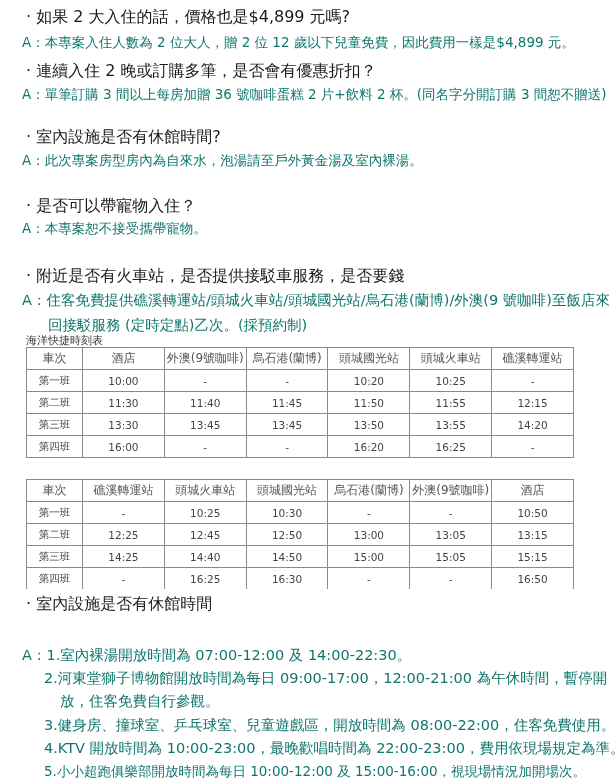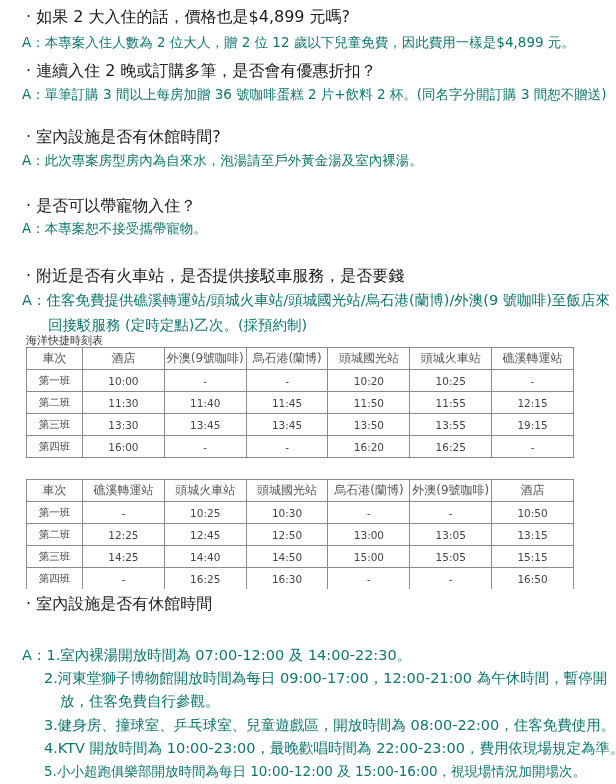--- a/index.html
+++ b/index.html
@@ -83,21 +83,21 @@
     <td>11:55</td>
     <td>12:15</td>
   </tr>
   <tr>
     <td>第三班</td>
     <td>13:30</td>
     <td>13:45</td>
     <td>13:45</td>
     <td>13:50</td>
     <td>13:55</td>
-    <td>19:15</td>
+    <td>14:20</td>
   </tr>
   <tr>
     <td>第四班</td>
     <td>16:00</td>
     <td>-</td>
     <td>-</td>
     <td>16:20</td>
     <td>16:25</td>
     <td>-</td>
   </tr>

